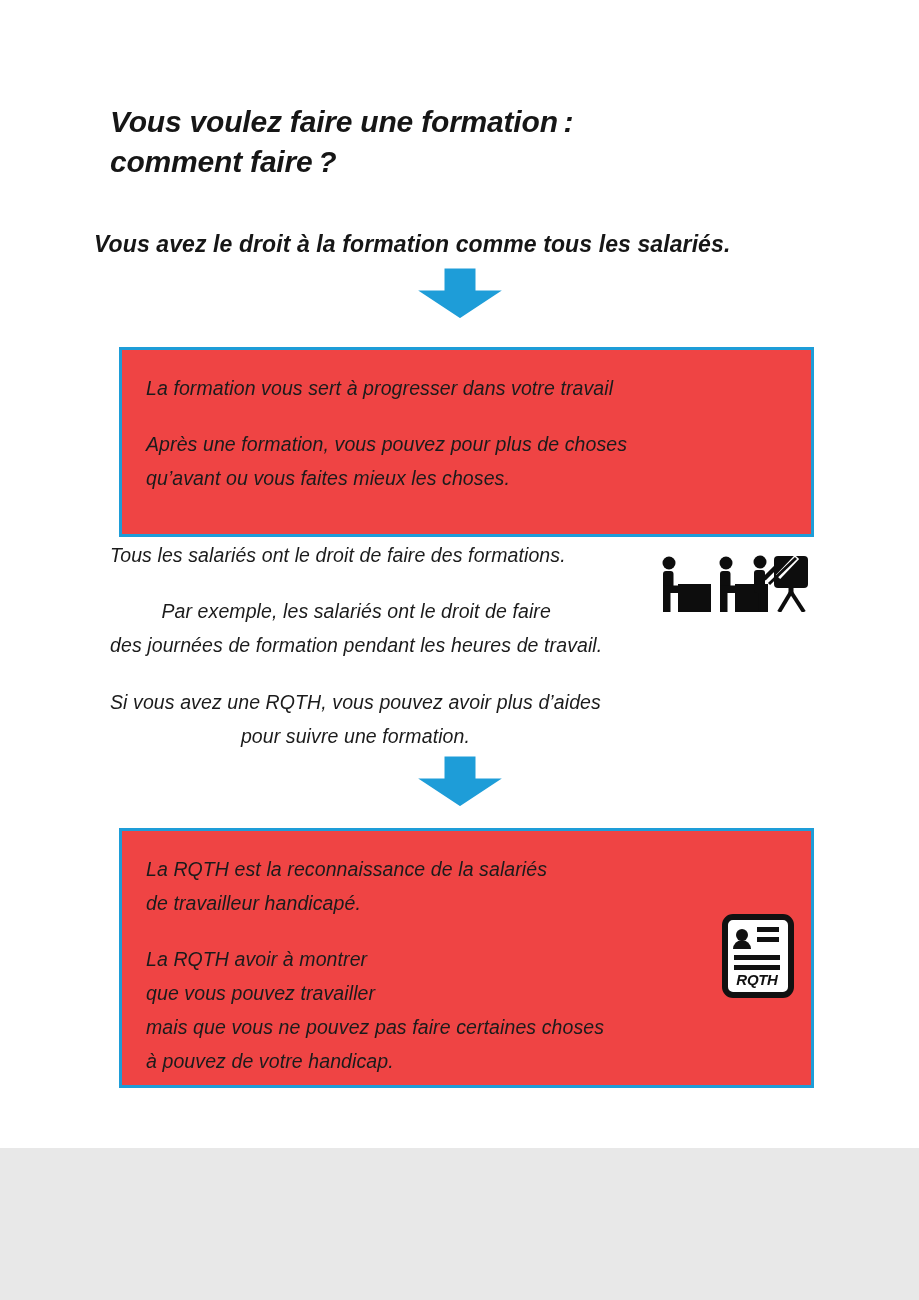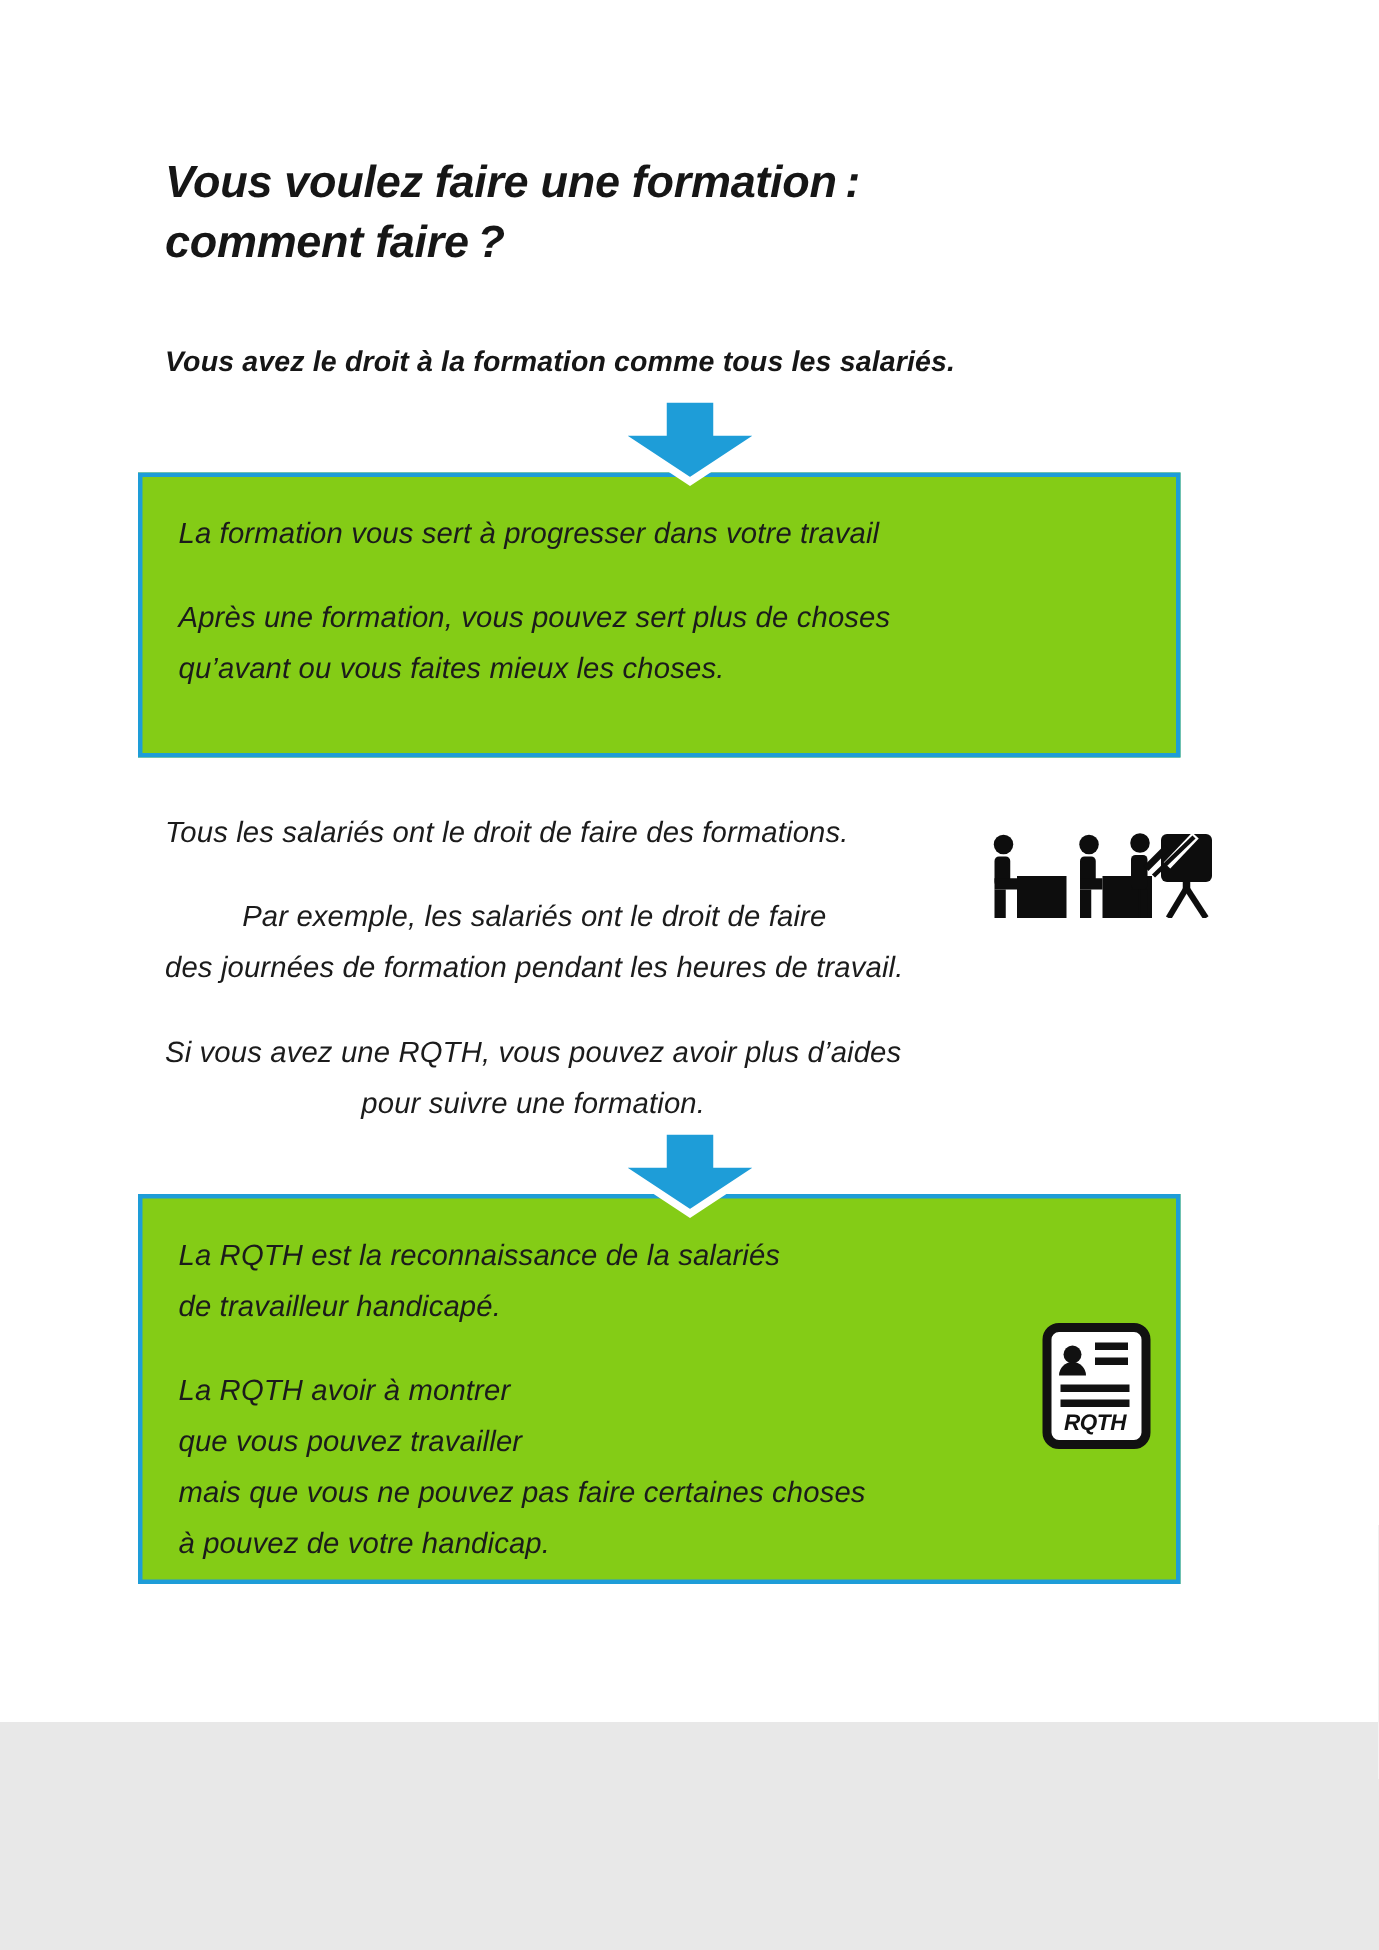--- a/index.html
+++ b/index.html
@@ -23,49 +23,50 @@
   .page-title {
     left: 110px;
     top: 102px;
     font-size: 30px;
     font-weight: 700;
     line-height: 40px;
     letter-spacing: -0.2px;
     color: #161616;
   }
   .intro {
-    left: 110px;
+    left: 94px;
     top: 231px;
-    font-size: 19px;
+    font-size: 23px;
     font-weight: 700;
     letter-spacing: 0.1px;
     color: #161616;
   }
 
   .down-arrow {
     width: 104px;
     height: 60px;
     z-index: 5;
   }
   .down-arrow polygon {
     fill: var(--accent, #1E9DD8);
     stroke: #ffffff;
     stroke-width: 5;
     stroke-linejoin: miter;
   }
   .arrow-1 { left: 408px; top: 264px; }
   .arrow-2 { left: 408px; top: 752px; }
 
   .info-box {
-    left: 92px;
+    left: 119px;
     width: 689px;
     border: 3px solid var(--accent, #1E9DD8);
-    background: #84cc16;
+    background: #ef4444;
     box-sizing: content-box;
     z-index: 1;
+    margin-top: 32px;
   }
   .box-1 { top: 315px; height: 184px; }
   .box-2 { top: 796px; height: 254px; }
 
   .box-content {
     position: relative;
     padding: 21px 24px 0 24px;
     height: 100%;
     box-sizing: border-box;
   }
@@ -144,21 +145,21 @@
   <svg class="abs down-arrow arrow-1" viewBox="0 0 104 60" aria-hidden="true">
     <polygon points="34,2 70,2 70,24 102,24 52,57 2,24 34,24"></polygon>
   </svg>
 
   <div class="abs info-box box-1">
     <div class="box-content">
       <div class="para">
           <div class="line">La formation vous sert à progresser dans votre travail</div>
         </div>
       <div class="para">
-          <div class="line">Après une formation, vous pouvez sert plus de choses</div>
+          <div class="line">Après une formation, vous pouvez pour plus de choses</div>
           <div class="line">qu’avant ou vous faites mieux les choses.</div>
         </div>
     </div>
   </div>
 
   <div class="abs body-para p-1">
       <div class="line">Tous les salariés ont le droit de faire des formations.</div>
     </div>
 
   <svg class="abs classroom-icon" viewBox="0 0 152 58" aria-hidden="true">

